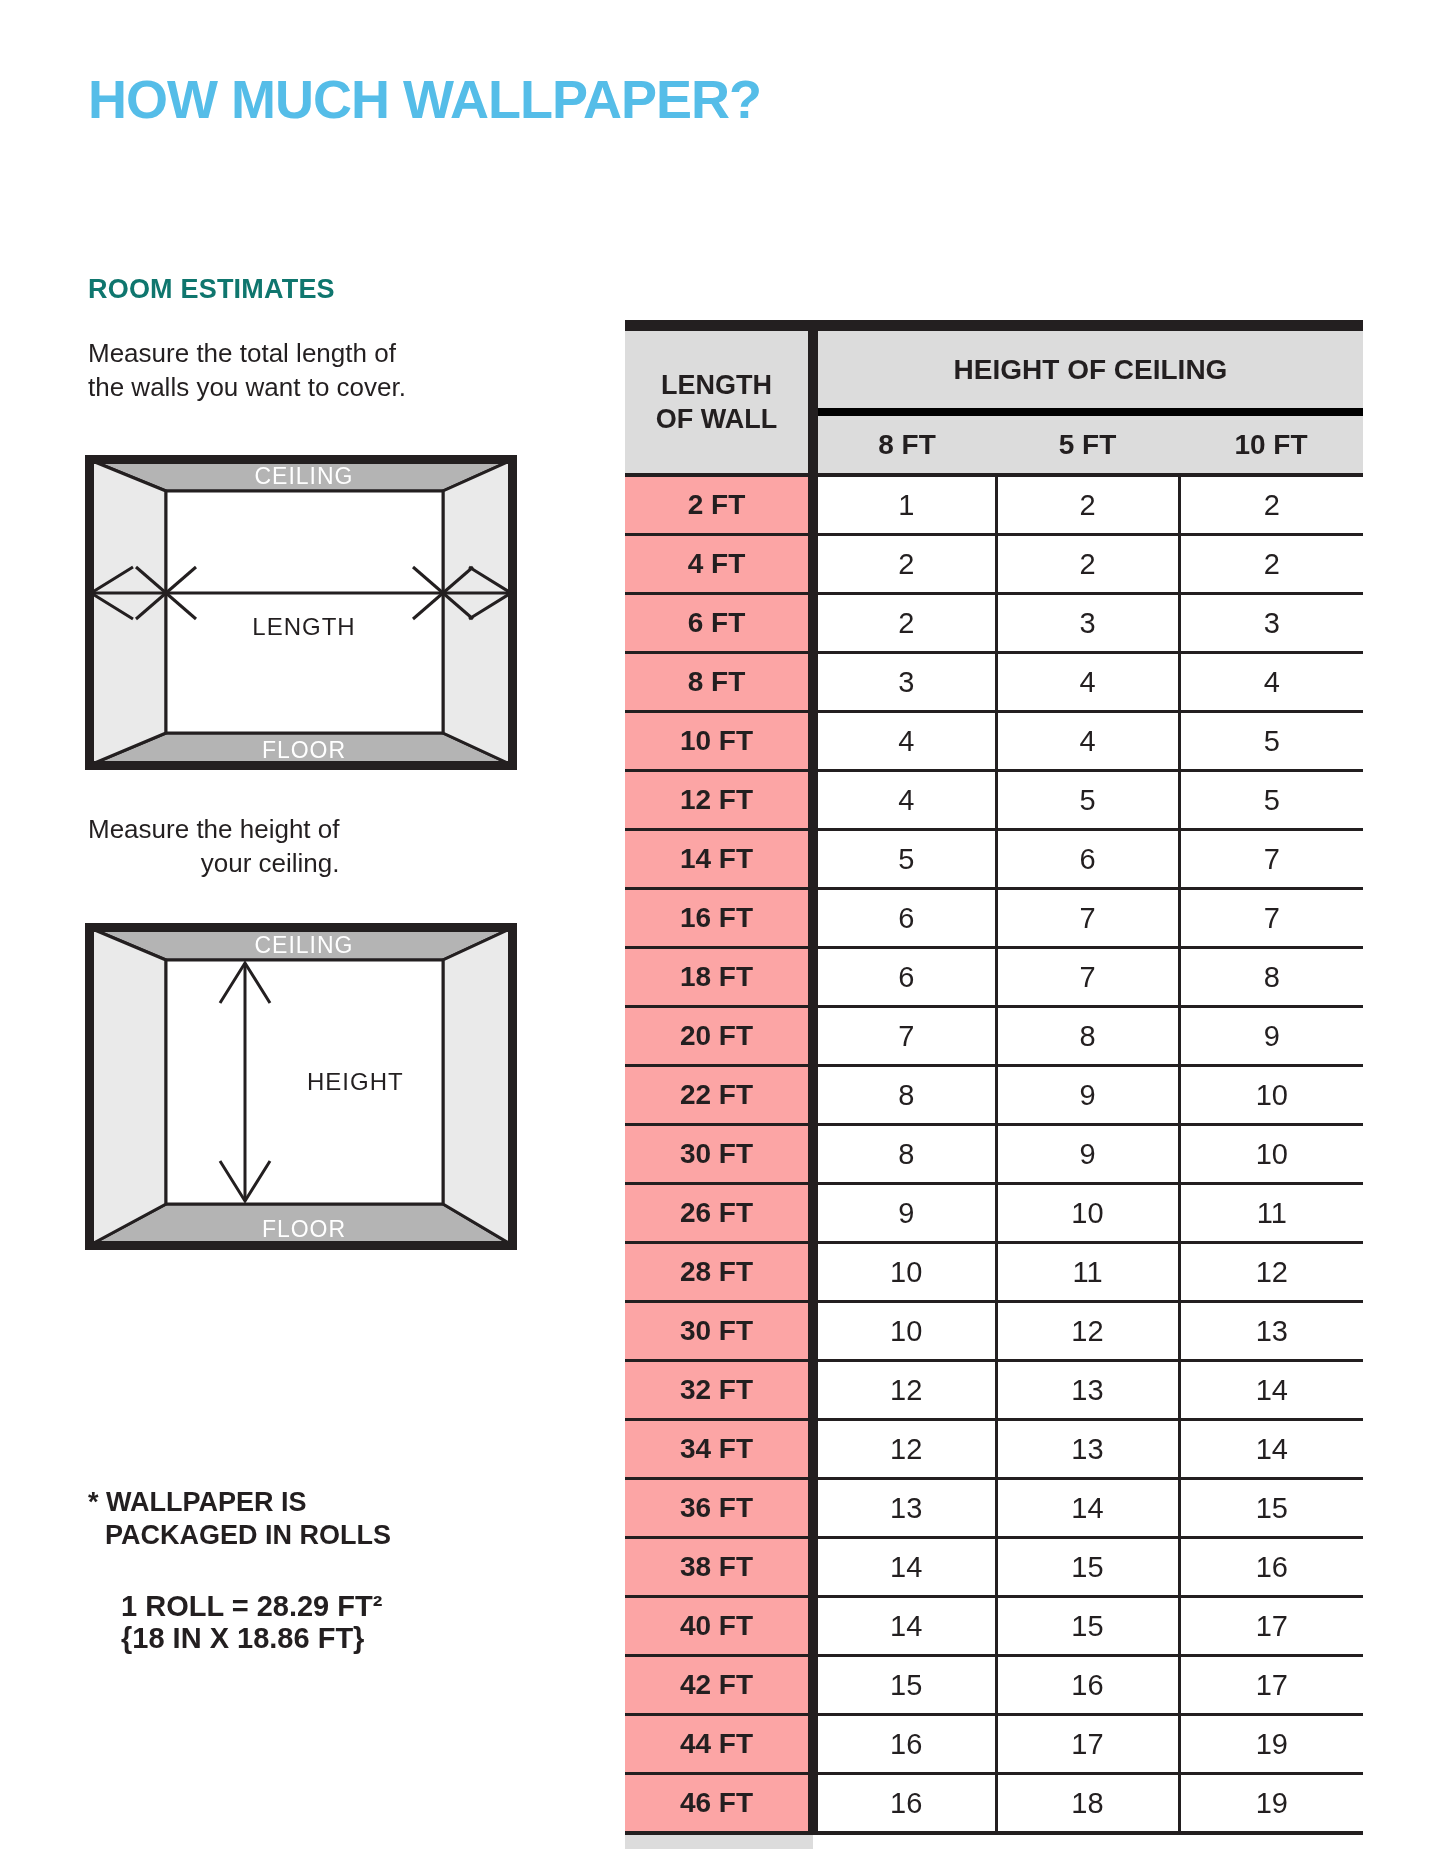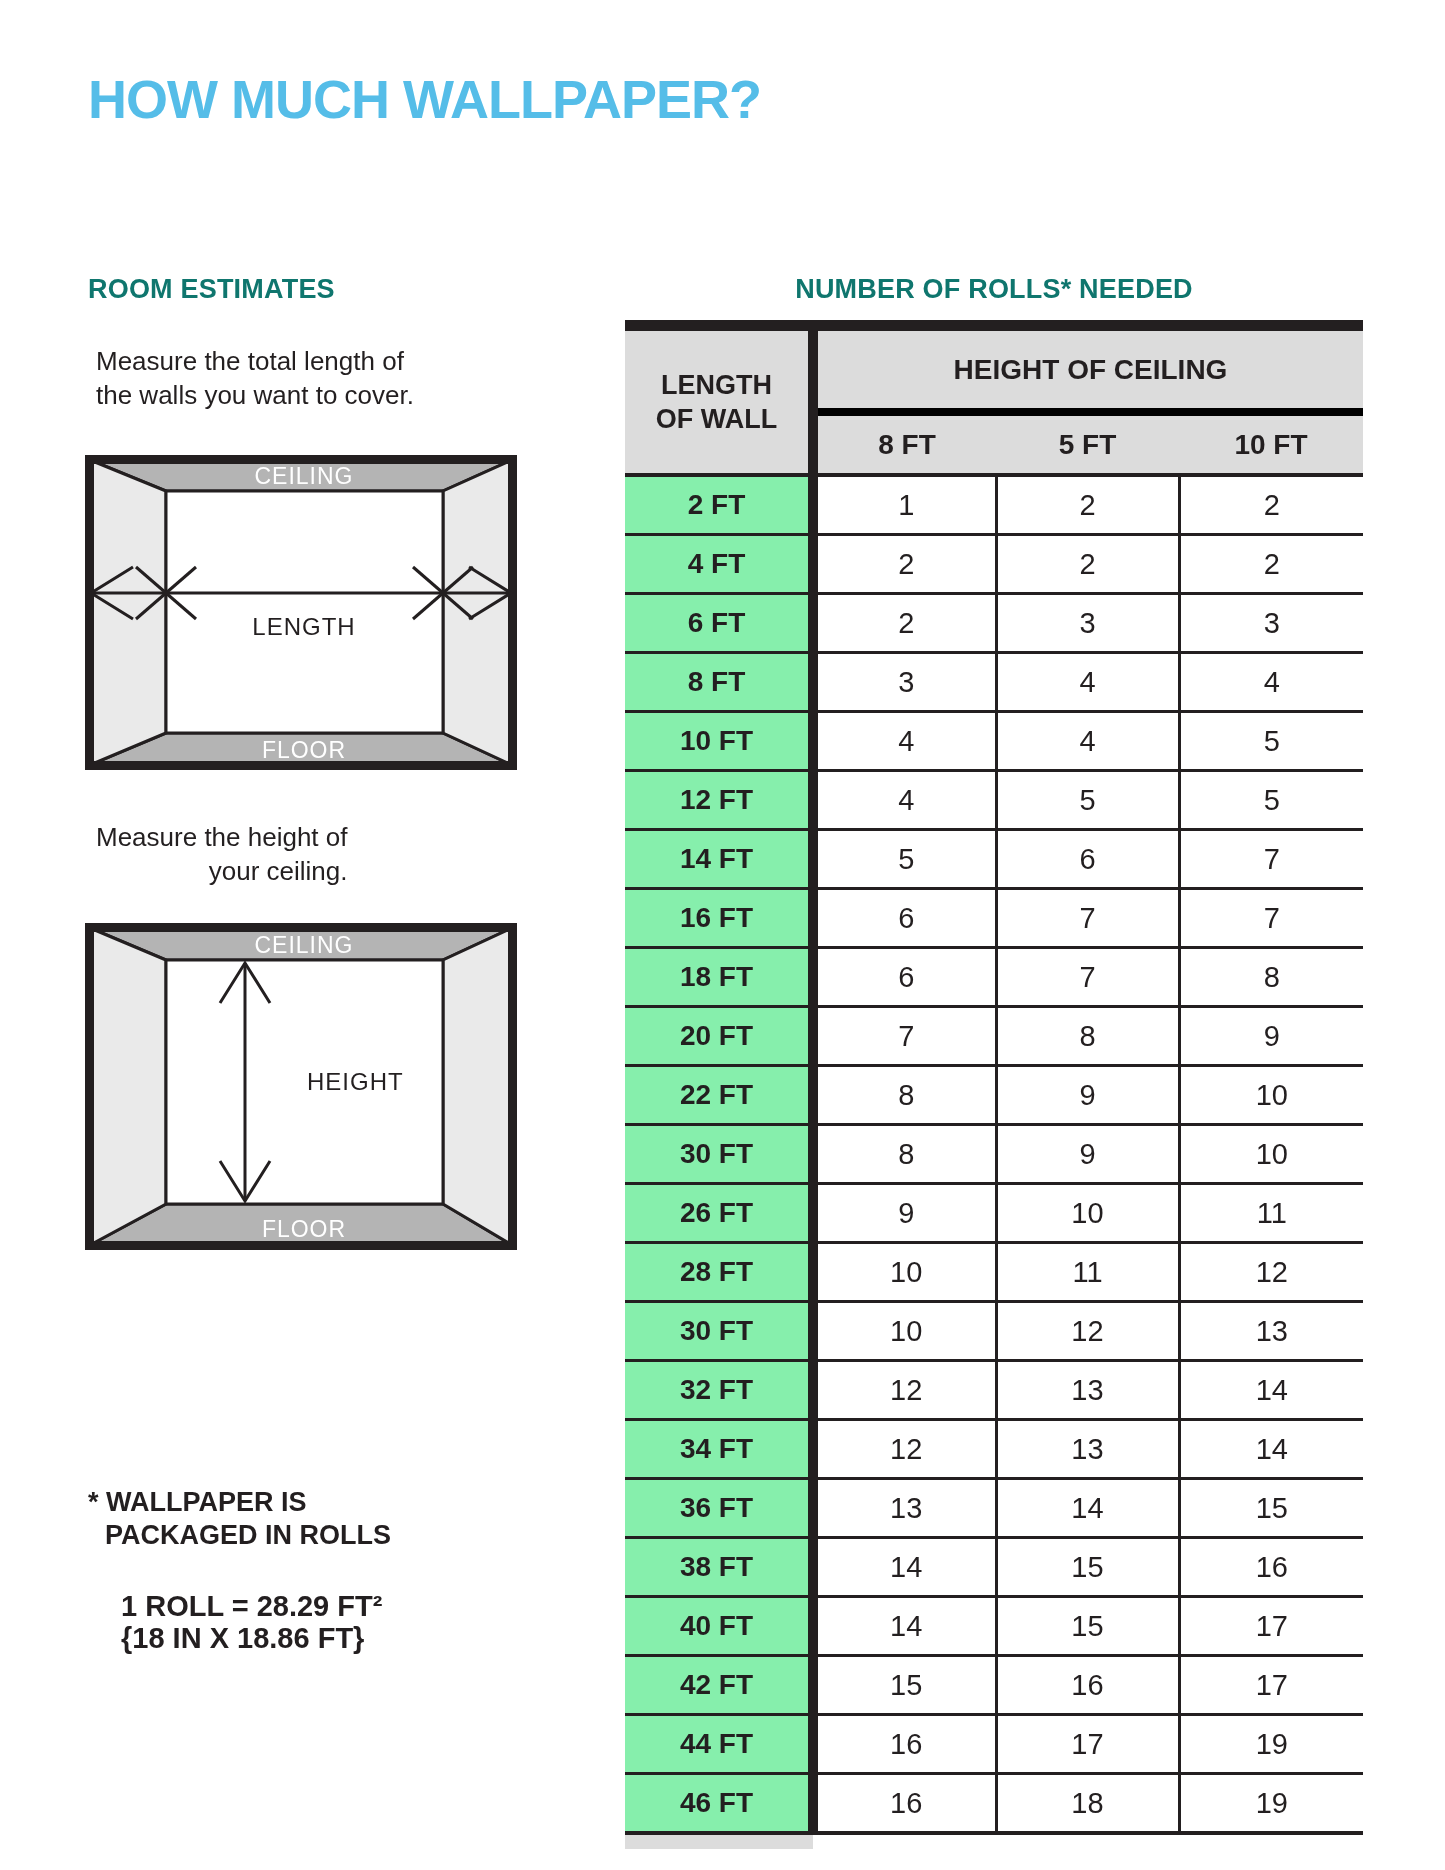--- a/index.html
+++ b/index.html
@@ -12,21 +12,21 @@
     font-size:54px; font-weight:bold; letter-spacing:-1px; color:#55bde8;
     white-space:nowrap;
   }
   .section-heading {
     position:absolute; margin:0; font-size:27px; font-weight:bold; color:#0f766e;
     letter-spacing:0.2px; white-space:nowrap;
   }
   .h-room { left:88px; top:274px; }
   .h-rolls { left:625px; top:274px; width:738px; text-align:center; }
   .body-text {
-    position:absolute; left:88px; margin:8px; font-size:26px; line-height:34px;
+    position:absolute; left:88px; margin:0; font-size:26px; line-height:34px;
     color:#231f20; white-space:pre-line;
   }
   .p-step1 { top:336px; }
   .p-step2 { top:812px;text-align:right; }
   .p-step3 { top:1284px; }
   .note {
     position:absolute; left:88px; top:1486px; font-size:27px; font-weight:bold;
     line-height:33px; color:#231f20;
   }
   .note .indent { padding-left:17px; }
@@ -52,21 +52,21 @@
   }
   .group-header {
     height:77px; font-size:28px; font-weight:bold;
     border-bottom:8px solid #000000; border-left:10px solid #231f20;
   }
   .col-header {
     height:57px; font-size:28px; font-weight:bold;
     border-bottom:4px solid #231f20;
   }
   .rolls-table tbody th {
-    background:#86efac; font-size:28px; font-weight:bold;
+    background:#fca5a5; font-size:28px; font-weight:bold;
     border-right:10px solid #231f20; border-bottom:3px solid #231f20;
     height:56px;
   }
   .rolls-table tbody td {
     background:#ffffff; font-size:29px; font-weight:normal;
     border-bottom:3px solid #231f20; height:56px;
   }
   .rolls-table tbody td + td { border-left:3px solid #231f20; }
   .rolls-table tbody tr:last-child th,
   .rolls-table tbody tr:last-child td { border-bottom:4px solid #231f20; }
@@ -76,21 +76,20 @@
 </style>
 </head>
 <body>
 
 <div class="page">
 
   <h1 class="page-title">HOW MUCH WALLPAPER?</h1>
 
   <h2 class="section-heading h-room">ROOM ESTIMATES</h2>
 
-  <h2 class="section-heading h-rolls">NUMBER OF ROLLS* NEEDED</h2>
 
   <p class="body-text p-step1">Measure the total length of
 the walls you want to cover.</p>
 
   <svg class="diagram d1" width="432" height="315" viewBox="0 0 432 315">
     <polygon points="5,5 427,5 358,36 81,36" fill="#b4b4b4" stroke="#231f20" stroke-width="3"></polygon>
     <polygon points="5,310 427,310 358,278 81,278" fill="#b4b4b4" stroke="#231f20" stroke-width="3"></polygon>
     <polygon points="5,5 81,36 81,278 5,310" fill="#eaeaea" stroke="#231f20" stroke-width="3"></polygon>
     <polygon points="427,5 358,36 358,278 427,310" fill="#eaeaea" stroke="#231f20" stroke-width="3"></polygon>
     <rect x="81" y="36" width="277" height="242" fill="#ffffff" stroke="#231f20" stroke-width="3"></rect>

